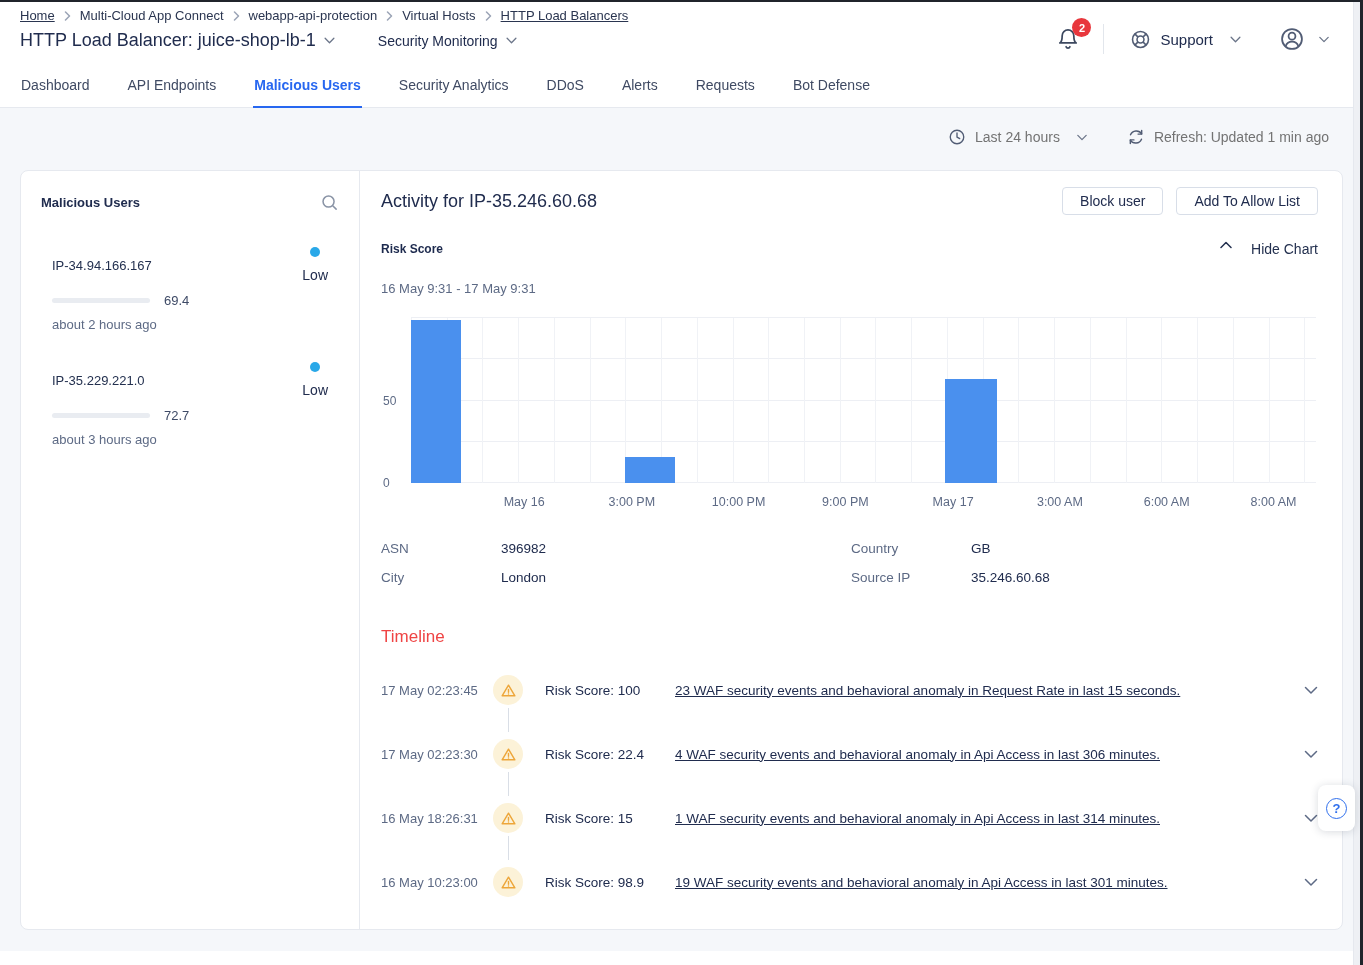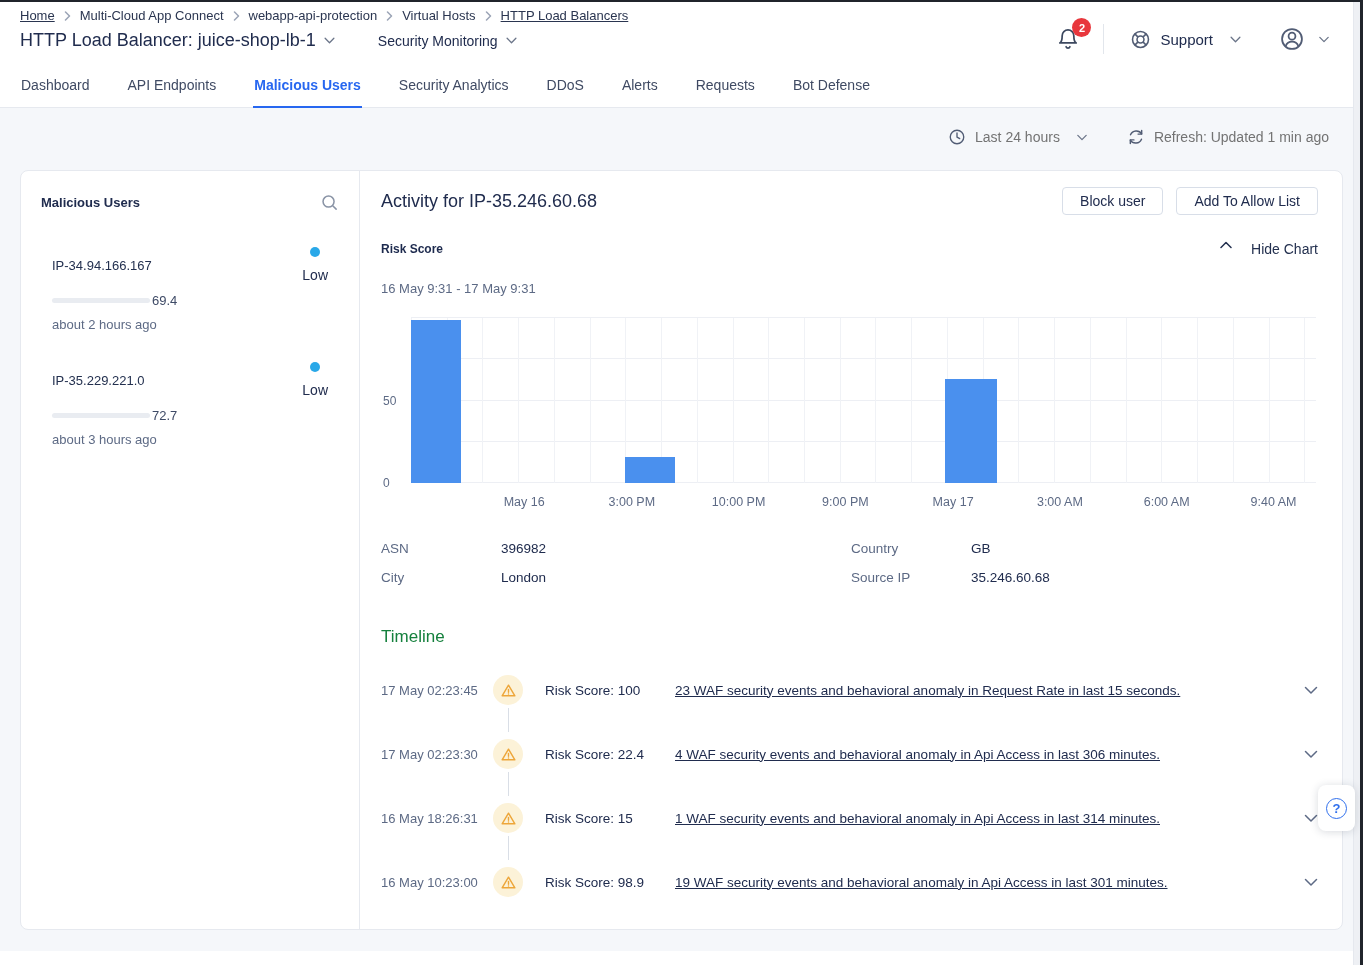--- a/index.html
+++ b/index.html
@@ -47,21 +47,21 @@
   .sidebar { width:339px; flex:none; border-right:1px solid #e6e9ef; padding:22px 18px 0 18px; }
   .sidebar-header { display:flex; justify-content:space-between; align-items:center; padding:0 2px; margin-bottom:24px; }
   .sidebar-title { font-size:13px; font-weight:bold; color:#202c4e; }
   .search-btn { background:none; border:none; cursor:pointer; display:flex; }
   .user-item { padding:10px 12px; border:1px solid transparent; border-radius:8px; margin-bottom:8px; cursor:pointer; }
   .user-item.selected { border-color:#4f8df6; }
   .user-row1 { display:flex; justify-content:space-between; align-items:center; }
   .user-name { font-size:13px; color:#23304f; }
   .sev { display:flex; align-items:center; gap:10px; font-size:14px; color:#202c4e;flex-direction:column; }
   .sev-dot { width:10px; height:10px; border-radius:50%; }
-  .user-row2 { display:flex; align-items:center; gap:2px; margin-top:10px; }
+  .user-row2 { display:flex; align-items:center; gap:14px; margin-top:10px; }
   .track { width:98px; height:5px; background:#e9ecf1; border-radius:3px; overflow:hidden; }
   .fill { height:100%; background:#3f7ef0; border-radius:3px; }
   .score { font-size:13px; color:#3e4a66; }
   .user-row3 { margin-top:9px; font-size:13px; color:#5d6a85; }
 
   
   .main { flex:1; padding:16px 24px 0 21px; min-width:0; }
   .main-header { display:flex; justify-content:space-between; align-items:center; }
   .activity-title { font-size:18px; font-weight:normal; color:#202c4e; }
   .btn-group { display:flex; gap:13px; }
@@ -82,21 +82,21 @@
   .xaxis { position:relative; height:24px; margin-top:8px; }
   .xtick { position:absolute; top:4px; transform:translateX(-50%); font-size:12.5px; color:#5d6a85; white-space:nowrap; }
 
   
   .details { display:grid; grid-template-columns:470px 1fr; margin-top:26px; }
   .detail-row { display:flex; margin-bottom:14px; font-size:13.5px; }
   .dlabel { width:120px; color:#5d6a85; }
   .dvalue { color:#202c4e; }
 
   
-  .timeline-title { margin-top:28px; font-size:17px; color:#15803d; font-weight:normal; }
+  .timeline-title { margin-top:28px; font-size:17px; color:#ef4444; font-weight:normal; }
   .tl-rows { margin-top:28px; }
   .tl-row { display:flex; align-items:center; margin-bottom:34px; }
   .tl-time { width:112px; flex:none; font-size:13px; color:#5d6a85; }
   .tl-icon { position:relative; width:30px; height:30px; flex:none; border-radius:50%; background:#fcf2d8;
     display:flex; align-items:center; justify-content:center; margin-right:22px; }
   .tl-row:not(:last-child) .tl-icon::after { content:""; position:absolute; top:33px; left:50%; width:1px; height:24px; background:#d9dee6; }
   .tl-risk { width:124px; flex:none; font-size:13.5px; color:#202c4e; }
   .tl-link { font-size:13.5px; color:#202c4e; text-decoration:underline; cursor:pointer; margin-left:6px; }
   .tl-chevron { margin-left:auto; color:#5d6a85; display:flex; cursor:pointer; }
 
@@ -357,21 +357,21 @@
             <div class="bar" style="left: 59%; width: 5.7%; height: 63%; background: rgb(74, 144, 238);"></div>
           </div>
         <div class="xaxis">
             <span class="xtick" style="left: 12.5%;">May 16</span>
             <span class="xtick" style="left: 24.4%;">3:00 PM</span>
             <span class="xtick" style="left: 36.2%;">10:00 PM</span>
             <span class="xtick" style="left: 48%;">9:00 PM</span>
             <span class="xtick" style="left: 59.9%;">May 17</span>
             <span class="xtick" style="left: 71.7%;">3:00 AM</span>
             <span class="xtick" style="left: 83.5%;">6:00 AM</span>
-            <span class="xtick" style="left: 95.3%;">9:40 AM</span>
+            <span class="xtick" style="left: 95.3%;">8:00 AM</span>
           </div>
       </div>
 
       <div class="details">
         <div>
           <div class="detail-row">
               <span class="dlabel">ASN</span>
               <span class="dvalue">396982</span>
             </div>
           <div class="detail-row">

